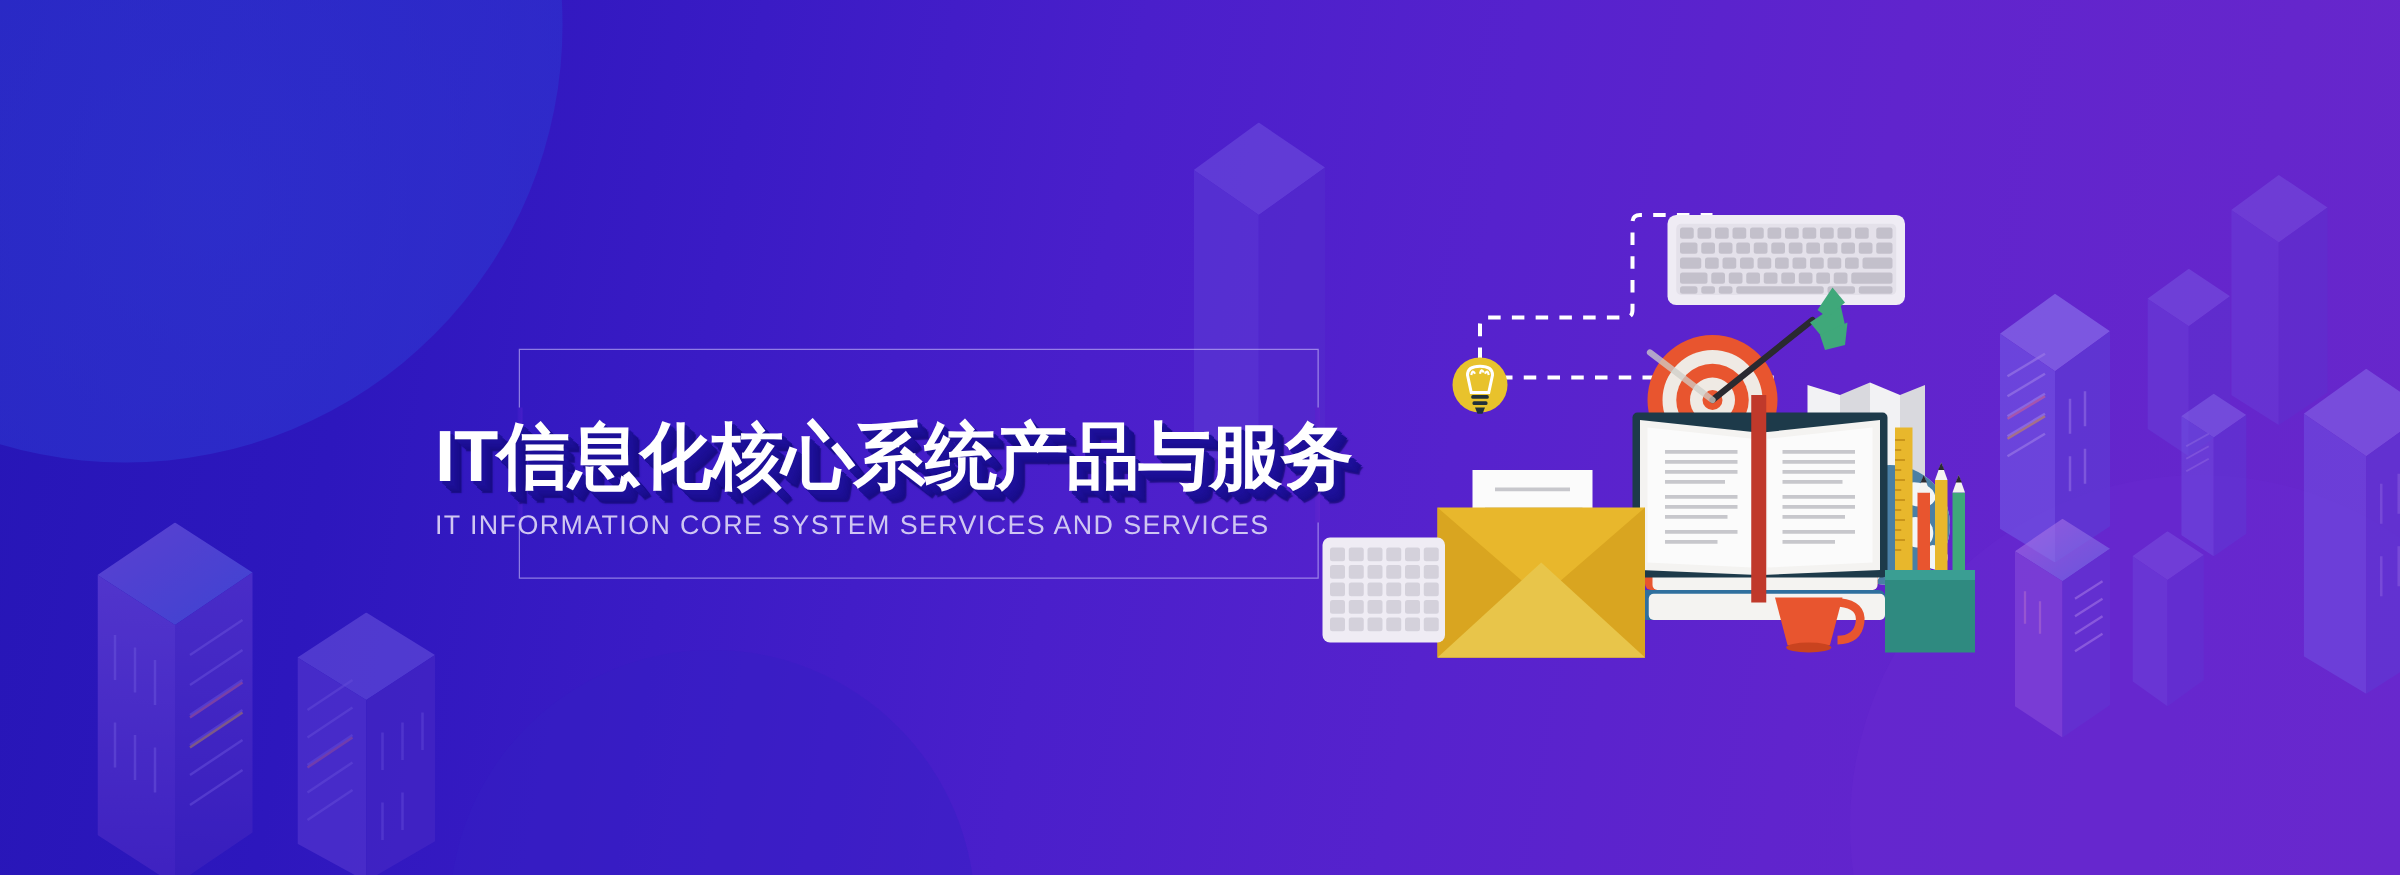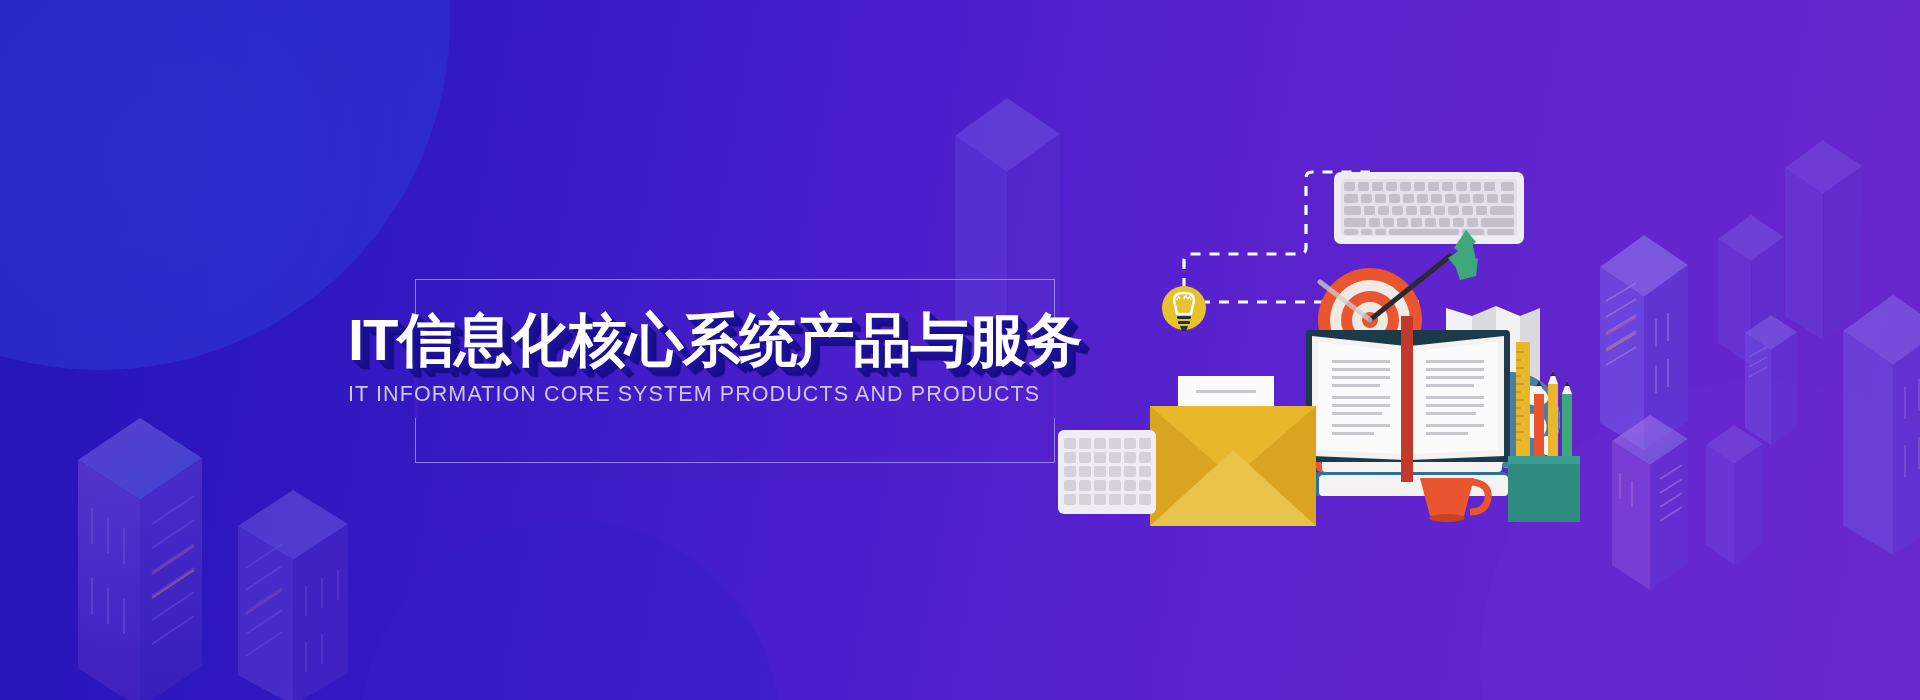--- a/index.html
+++ b/index.html
@@ -84,20 +84,21 @@
     line-height:1.04;
     text-shadow:
       2px 2px 0 #1d1099,
       3px 3px 0 #1d1099,
       4px 4px 0 #1c0f96,
       5px 5px 0 #1b0e93,
       6px 6px 0 #1a0e90,
       7px 7px 0 #190d8d,
       8px 8px 0 #180c8a,
       9px 9px 1px rgba(15,8,110,.75);
+    margin-top: 26px;
   }
   .subtitle {
     margin-top:12px;
     font-size:21.5px;
     letter-spacing:1.1px;
     color:#cfc6f2;
     white-space:nowrap;
     font-weight:normal;
   }
 
@@ -287,21 +288,21 @@
     </svg>
   </div>
 
   <div class="frame">
     <div class="gap-l"></div>
     <div class="gap-r"></div>
   </div>
 
   <div class="headline">
     <div class="title">IT信息化核心系统产品与服务</div>
-    <div class="subtitle">IT INFORMATION CORE SYSTEM PRODUCTS AND PRODUCTS</div>
+    <div class="subtitle">IT INFORMATION CORE SYSTEM SERVICES AND SERVICES</div>
   </div>
 
   <div class="illus">
     <svg width="460" height="470" viewBox="0 0 460 470">
 
       <path d="M 64,158 L 64,130 Q 64,124 70,124 L 180,124 Q 186,124 186,118 L 186,48 Q 186,42 192,42 L 250,42" fill="none" stroke="#ffffff" stroke-width="3.2" stroke-dasharray="10 9" stroke-linecap="butt"></path>
       <path d="M 80,172 L 300,172" fill="none" stroke="#ffffff" stroke-width="3.2" stroke-dasharray="10 9"></path>
 
       <g>
         <circle cx="64" cy="178" r="22" fill="#e8c22c"></circle>

